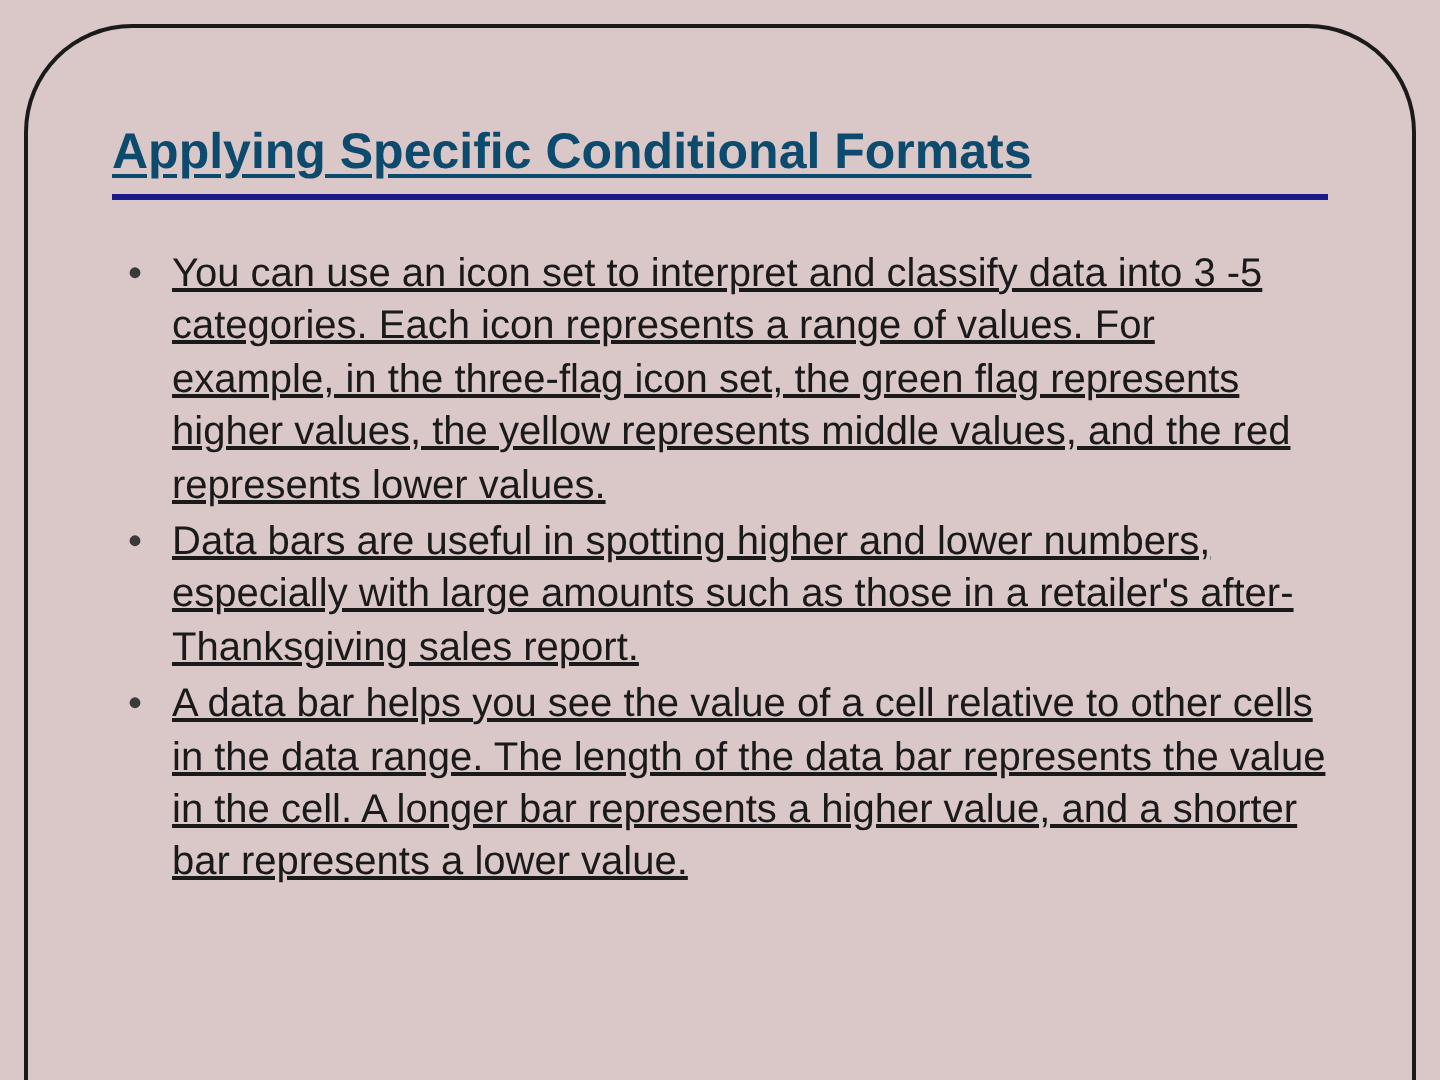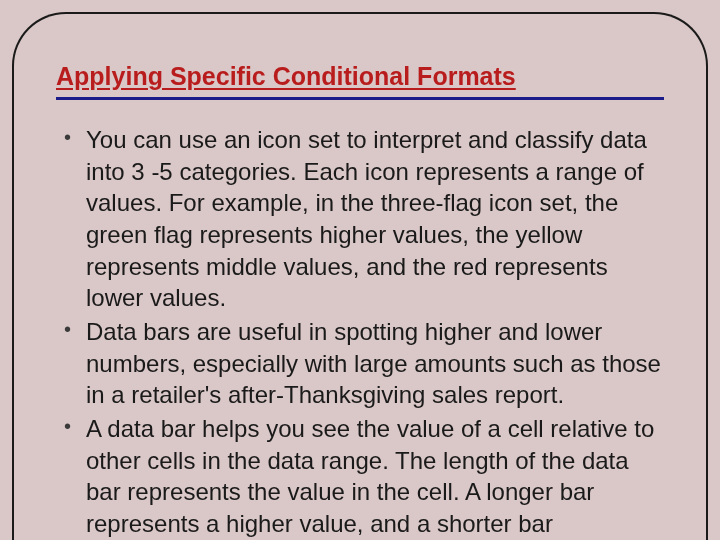--- a/index.html
+++ b/index.html
@@ -17,41 +17,42 @@
     bottom: 0;
     background: #dac7c7;
     border: 2px solid #1a1a1a;
     border-bottom: none;
     border-radius: 54px 54px 0 0;
     padding: 48px 42px 12px 42px;
   }
   .title {
     font-size: 25px;
     font-weight: bold;
-    color: #b91c1c;
+    color: #0c4a6e;
     text-decoration: underline;
     text-underline-offset: 3px;
     margin-bottom: 6px;
   }
   .title-rule {
     border: none;
     border-top: 3px solid #1b1b8a;
     margin-bottom: 24px;
   }
   ul.bullets {
     list-style: none;
     padding-left: 0;
   }
   ul.bullets li {
     position: relative;
     padding-left: 30px;
-    font-size: 24px;
+    font-size: 20px;
     line-height: 1.32;
     color: #1a1a1a;
     margin-bottom: 2px;
+    text-decoration: underline;
   }
   ul.bullets li::before {
     content: "•";
     position: absolute;
     left: 8px;
     top: 0;
     color: #3a3a3a;
     font-size: 20px;
   }
 </style>

